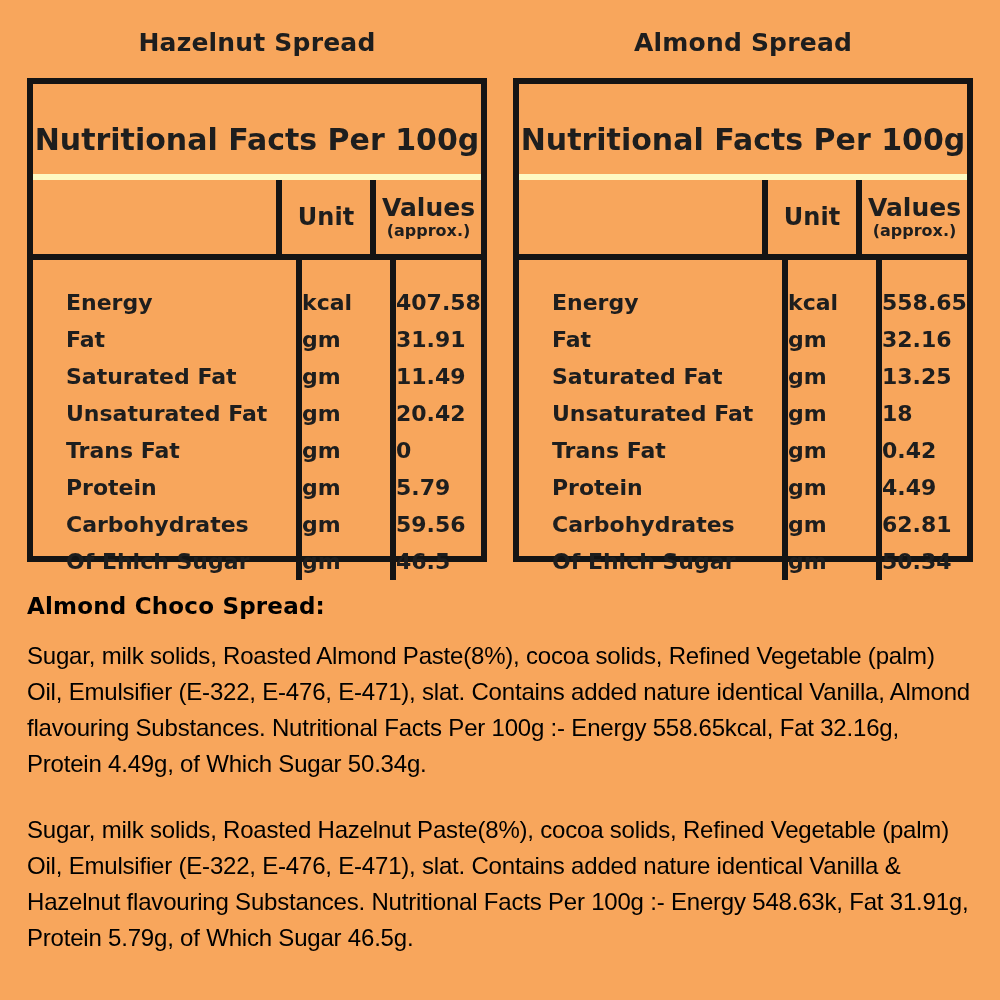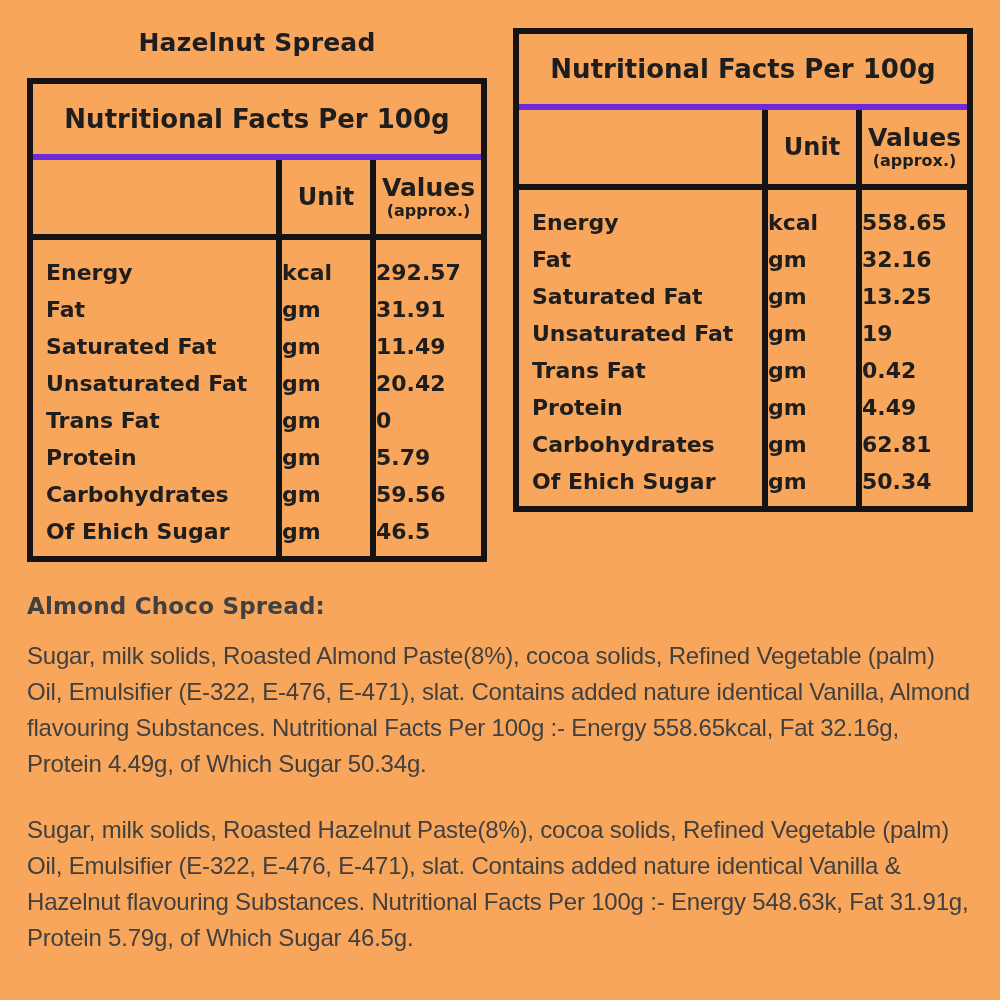--- a/index.html
+++ b/index.html
@@ -25,58 +25,59 @@
   }
   .nft{
     border:6px solid #141414;
     height:472px;
     display:flex;
     flex-direction:column;
     box-sizing:content-box;
   }
   .nft-title{
     height:70px;
-    border-bottom:6px solid #6d28d9;
+    border-bottom:6px solid #fef9c3;
     display:flex;align-items:center;justify-content:center;
-    font-size:26px;font-weight:bold;
+    font-size:30px;font-weight:bold;
     flex:0 0 auto;
+    margin-top:20px;
   }
   .nft-head{
     display:grid;
     grid-template-columns:1fr 94px 111px;
     border-bottom:6px solid #141414;
     height:74px;
     flex:0 0 auto;
   }
   .nft-head .cell{display:flex;align-items:center;justify-content:center;}
   .nft-head .cell + .cell{border-left:6px solid #141414;}
   .nft-head .unit-h{font-size:24px;font-weight:bold;}
   .nft-head .values-h{flex-direction:column;line-height:1;}
   .values-main{font-size:25px;font-weight:bold;}
   .values-sub{font-size:16px;font-weight:bold;margin-top:3px;}
   .nft-body{
     display:grid;
     grid-template-columns:1fr 94px 111px;
     flex:1 1 auto;
   }
-  .nft-col{padding-top:14px;}
+  .nft-col{padding-top:24px;margin-left:20px;}
   .nft-col + .nft-col{border-left:6px solid #141414;}
   .nft-col div{
     line-height:37px;
     font-size:22px;
     font-weight:bold;
     white-space:nowrap;
   }
   .col-names{padding-left:13px;}
   .col-units div,.col-values div{text-align:left;}
   .descriptions{
     padding:0 27px;
     margin-top:31px;
     font-family:"Liberation Sans",sans-serif;
-    color:#404040;
+    color:#000000;
   }
   .desc-heading{
     font-family:"DejaVu Sans",sans-serif;
     font-size:23px;
     font-weight:bold;
     letter-spacing:.2px;
   }
   .desc-body{
     margin-top:19px;
     font-size:24px;
@@ -118,34 +119,35 @@
           <div>kcal</div>
           <div>gm</div>
           <div>gm</div>
           <div>gm</div>
           <div>gm</div>
           <div>gm</div>
           <div>gm</div>
           <div>gm</div>
         </div>
         <div class="nft-col col-values">
-          <div>292.57</div>
+          <div>407.58</div>
           <div>31.91</div>
           <div>11.49</div>
           <div>20.42</div>
           <div>0</div>
           <div>5.79</div>
           <div>59.56</div>
           <div>46.5</div>
         </div>
       </div>
     </div>
   </section>
 
   <section class="spread">
+    <h2 class="spread-title">Almond Spread</h2>
     <div class="nft">
       <div class="nft-title">Nutritional Facts Per 100g</div>
       <div class="nft-head">
         <div class="cell"></div>
         <div class="cell unit-h">Unit</div>
         <div class="cell values-h">
           <span class="values-main">Values</span>
           <span class="values-sub">(approx.)</span>
         </div>
       </div>
@@ -167,21 +169,21 @@
           <div>gm</div>
           <div>gm</div>
           <div>gm</div>
           <div>gm</div>
           <div>gm</div>
         </div>
         <div class="nft-col col-values">
           <div>558.65</div>
           <div>32.16</div>
           <div>13.25</div>
-          <div>19</div>
+          <div>18</div>
           <div>0.42</div>
           <div>4.49</div>
           <div>62.81</div>
           <div>50.34</div>
         </div>
       </div>
     </div>
   </section>
 
 </div>

